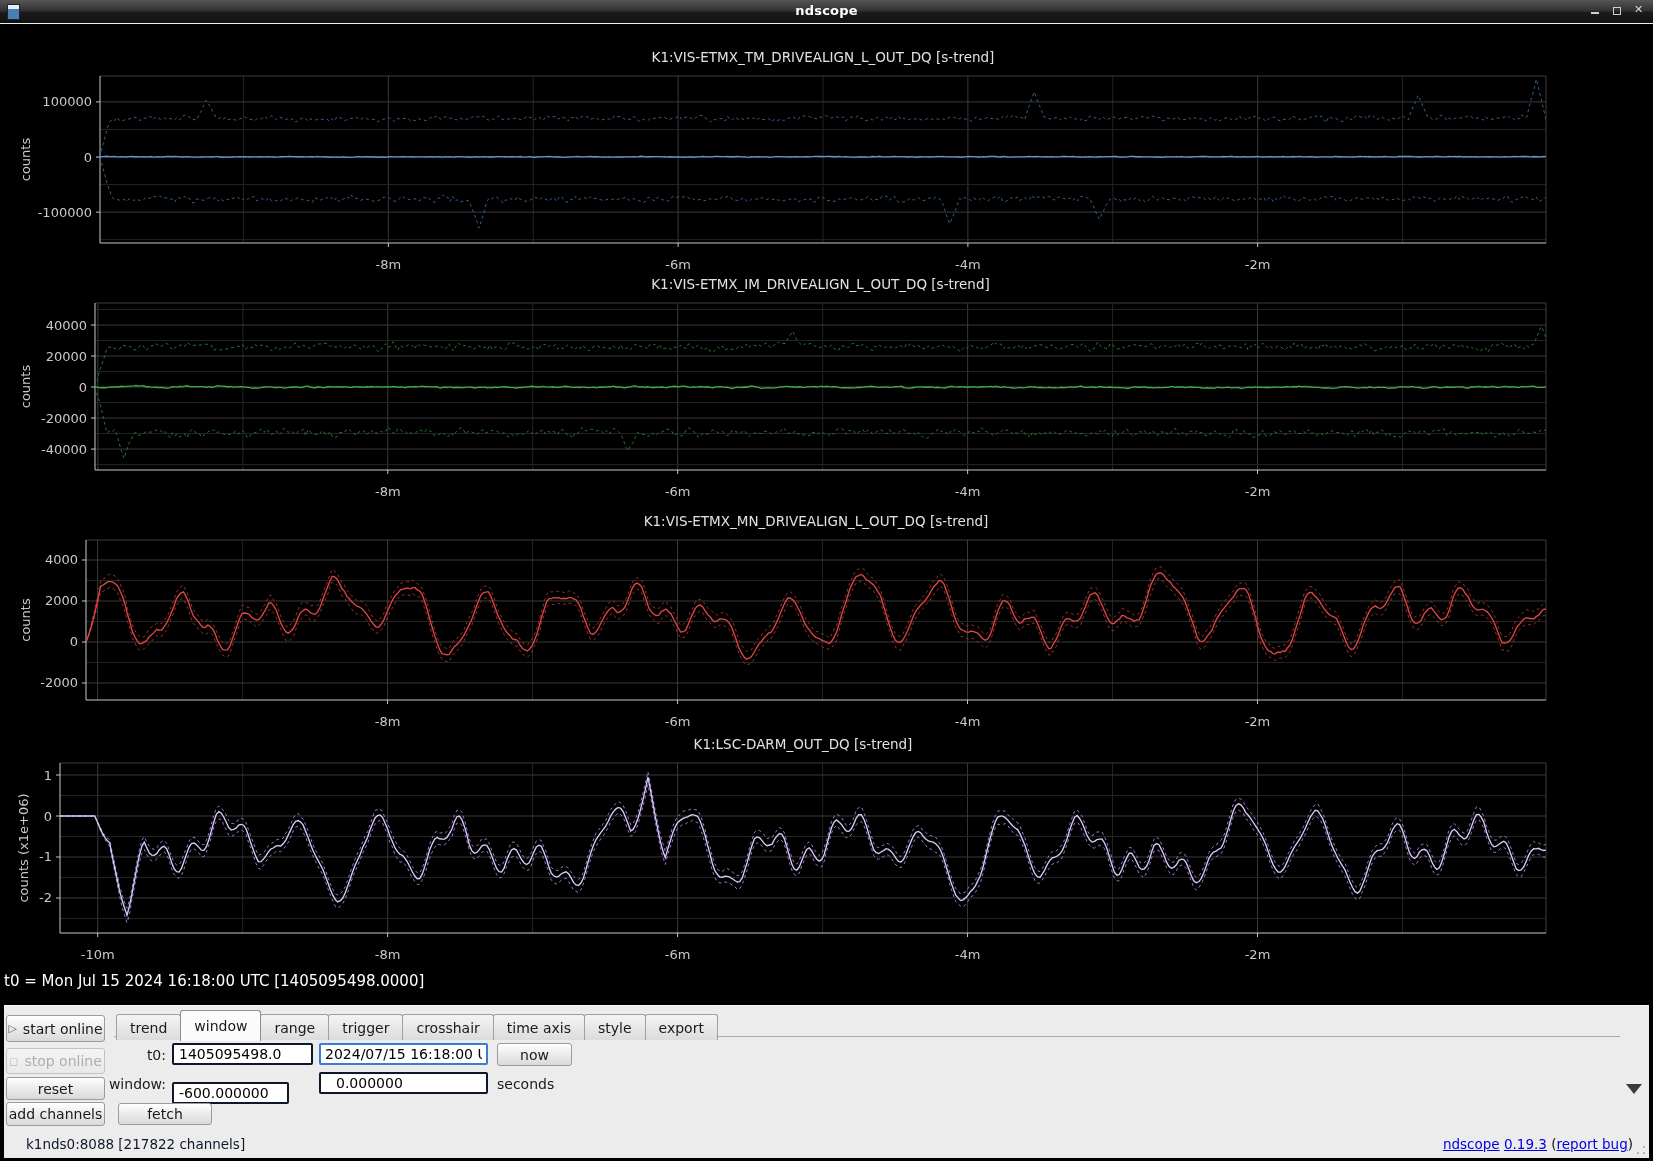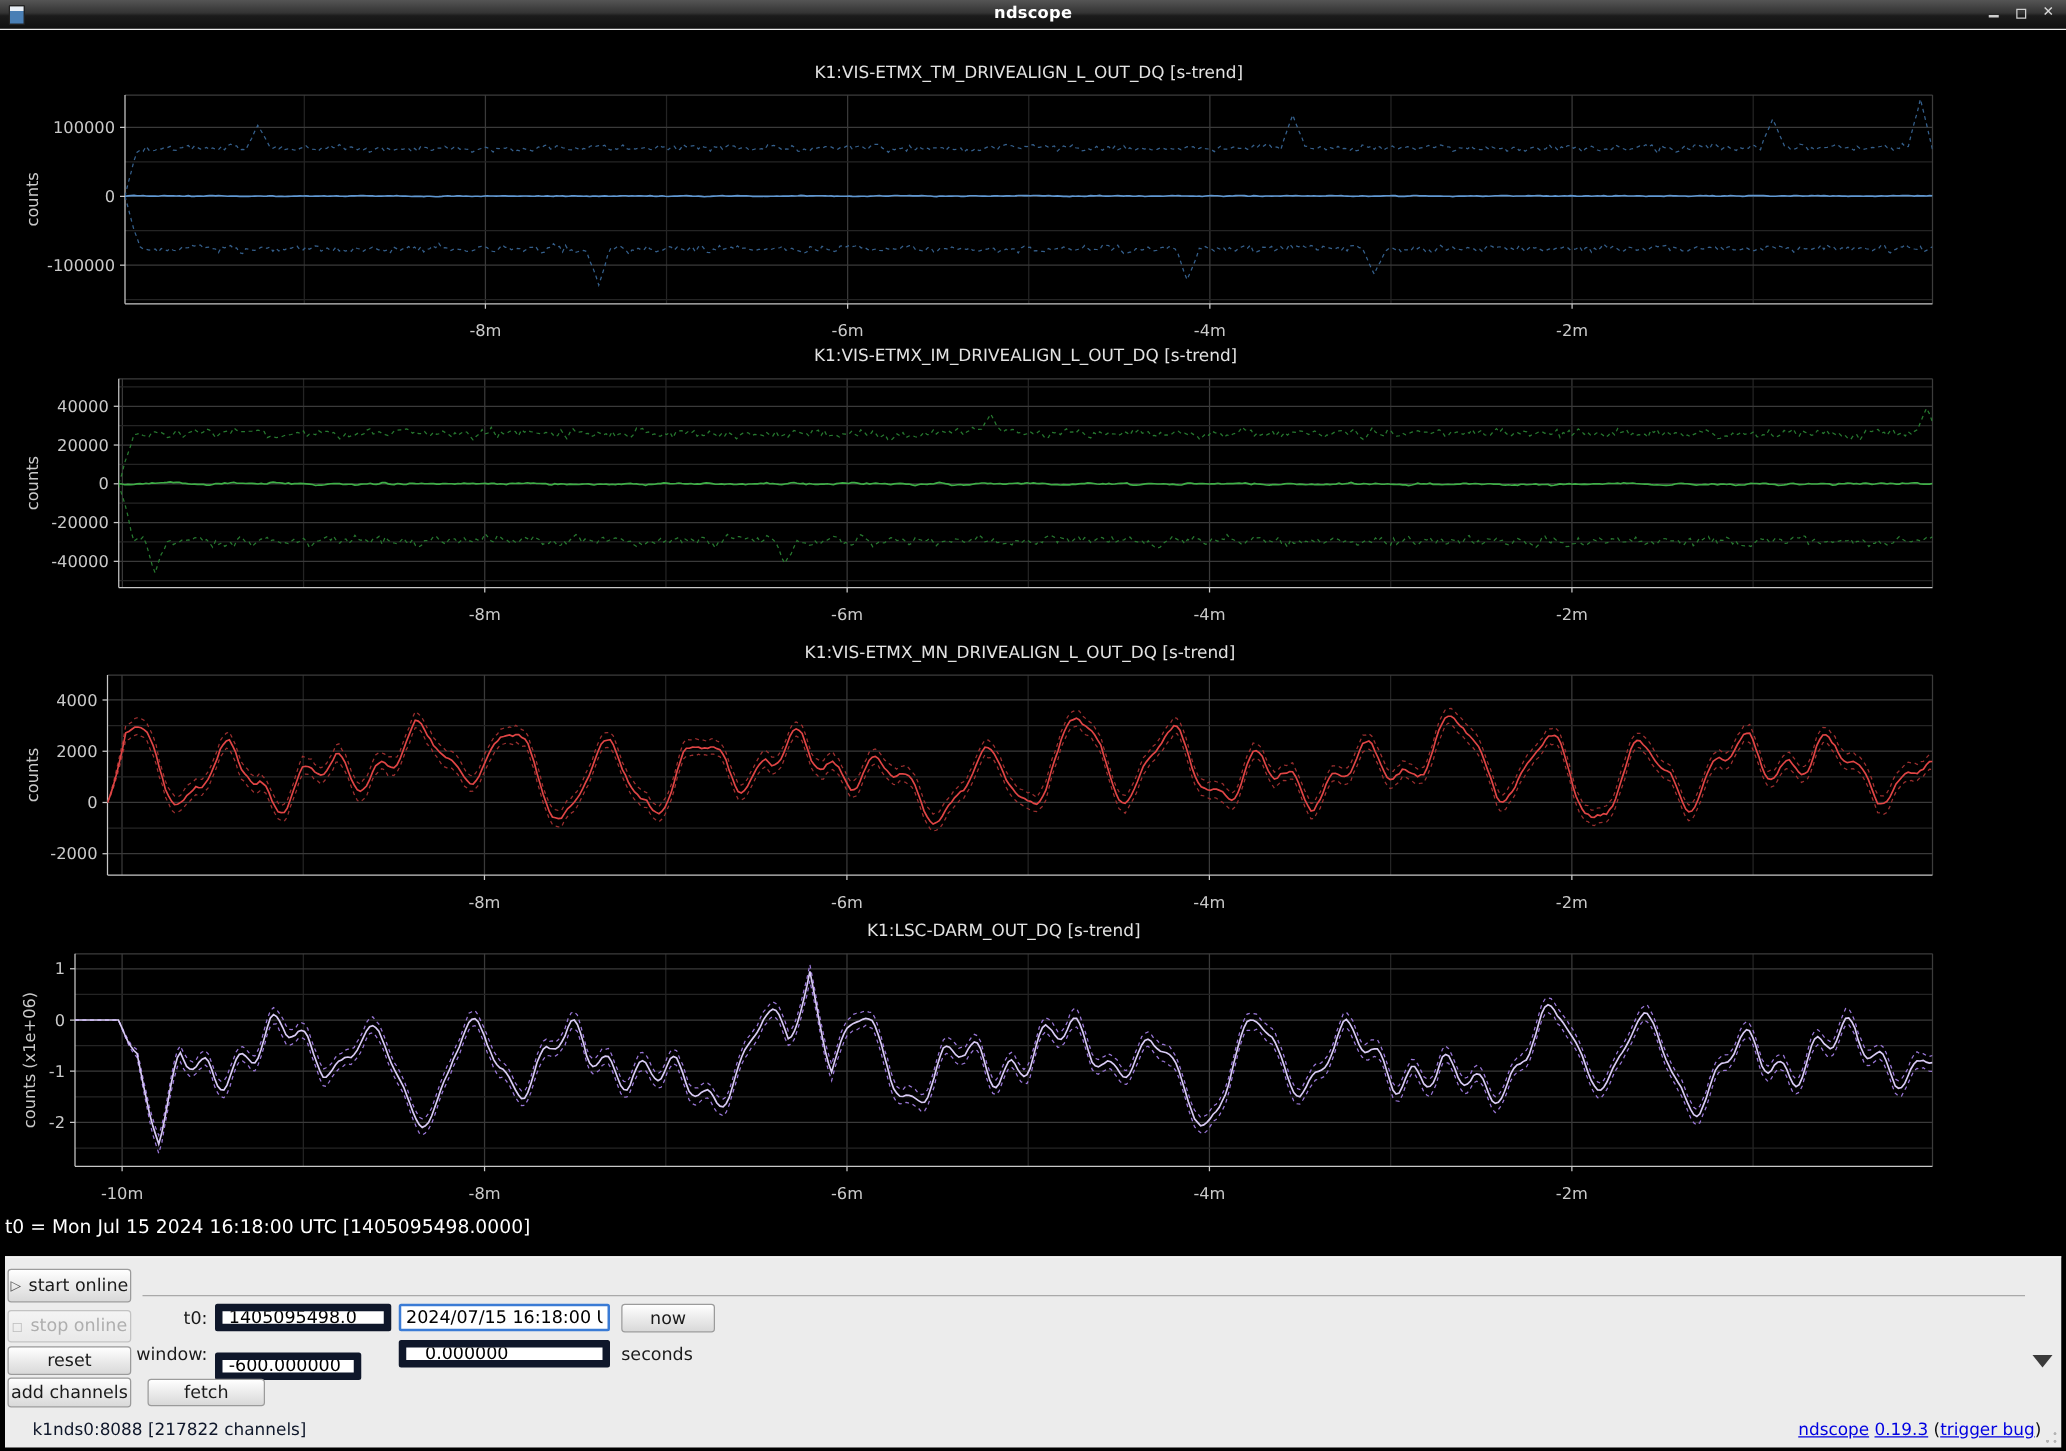--- a/index.html
+++ b/index.html
@@ -35,21 +35,21 @@
   .btn.disabled{color:#aeaeae;background:linear-gradient(#f4f4f4,#e9e9e9);border-color:#c3c3c3;}
   .btn .glyph{margin-right:6px;font-size:11px;color:#555;}
   .btn.disabled .glyph{color:#bdbdbd;}
   .tabbar{position:absolute;left:112px;top:3px;height:31px;display:flex;align-items:flex-end;z-index:2;}
   .pane-line{position:absolute;left:110px;top:30px;width:1506px;border-top:1px solid #a9a9a9;z-index:1;}
   .tab{height:25px;padding:0 13px;display:flex;align-items:center;justify-content:center;
     background:linear-gradient(#f4f4f4,#dcdcdc);border:1px solid #a0a0a0;border-bottom:none;
     border-top-left-radius:3px;border-top-right-radius:3px;margin-right:-1px;font-size:14px;z-index:2;cursor:default;}
   .tab.active{height:30px;background:#fbfbfb;z-index:3;margin-bottom:-1px;border-color:#8f8f8f;}
   .row-label{position:absolute;text-align:right;line-height:24px;}
-  .tinput{position:absolute;height:22px;border:6px solid #0f172a;background:#fff;font-family:"DejaVu Sans",sans-serif;
+  .tinput{position:absolute;height:22px;border:2px solid #0f172a;background:#fff;font-family:"DejaVu Sans",sans-serif;
     font-size:14px;padding:0 5px;box-sizing:border-box;color:#000;border-radius:2px;}
   .tinput.focused{border:2px solid #3a7bd5;padding:0 4px;}
   .dropdown-arrow{position:absolute;left:1622px;top:78px;width:0;height:0;
     border-left:8px solid transparent;border-right:8px solid transparent;border-top:10px solid #3a3a3a;}
   .status-left{position:absolute;left:22px;top:130px;font-size:13.5px;color:#0f172a;}
   .status-right{position:absolute;right:16px;top:130px;font-size:13.5px;color:#111;}
   .status-right a{color:#0000e0;text-decoration:underline;cursor:pointer;}
   .grip{position:absolute;right:3px;bottom:3px;width:10px;height:10px;
     background:
       radial-gradient(circle at 8px 2px,#b5b5b5 1px,transparent 1.4px),
@@ -286,35 +286,45 @@
     <span>stop online</span>
   </div>
   <div class="btn" style="left:2px;top:71px;width:99px;height:23px;">
     <span>reset</span>
   </div>
   <div class="btn" style="left:2px;top:96px;width:99px;height:24px;justify-content:center;">
     <span>add channels</span>
   </div>
 
   <div class="pane-line"></div>
+  <div class="tabbar" id="tabbar">
+      <div class="tab">trend</div>
+      <div class="tab active">window</div>
+      <div class="tab">range</div>
+      <div class="tab">trigger</div>
+      <div class="tab">crosshair</div>
+      <div class="tab">time axis</div>
+      <div class="tab">style</div>
+      <div class="tab">export</div>
+    </div>
 
   <div class="row-label" style="left:60px;top:37px;width:102px;">t0:</div>
   <input class="tinput" style="left: 168px; top: 37px; width: 141px;" value="1405095498.0">
   <input class="tinput focused" style="left: 315px; top: 37px; width: 169px;" value="2024/07/15 16:18:00 UTC">
   <div class="btn" style="left:493px;top:37px;width:75px;height:23px;">
     <span>now</span>
   </div>
 
   <div class="row-label" style="left:60px;top:66px;width:102px;">window:</div>
   <input class="tinput" style="left: 168px; top: 76px; width: 117px;" value="-600.000000">
   <input class="tinput" style="left: 315px; top: 66px; width: 169px; padding-left: 15px;" value="0.000000">
   <div class="row-label" style="left:493px;top:66px;width:80px;text-align:left;">seconds</div>
 
   <div class="btn" style="left:114px;top:97px;width:94px;height:22px;align-items:center;">
     <span>fetch</span>
   </div>
 
   <div class="dropdown-arrow"></div>
 
   <div class="status-left">k1nds0:8088 [217822 channels]</div>
-  <div class="status-right"><a>ndscope</a> <a>0.19.3</a> <span>(</span><a>trigger bug</a><span>)</span></div>
+  <div class="status-right"><a>ndscope</a> <a>0.19.3</a> <span>(</span><a>report bug</a><span>)</span></div>
   <div class="grip"></div>
 </div>
 
 </body></html>

